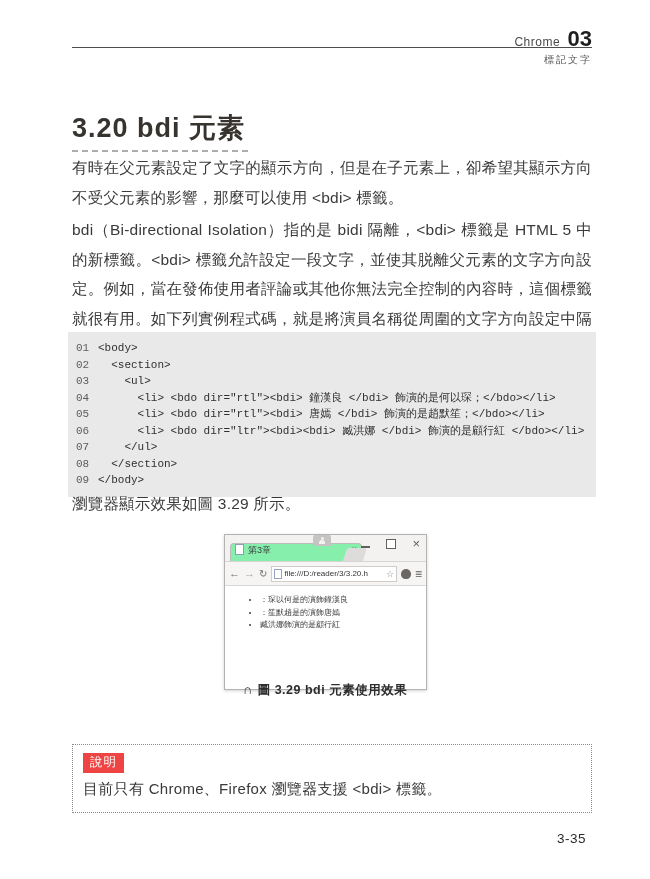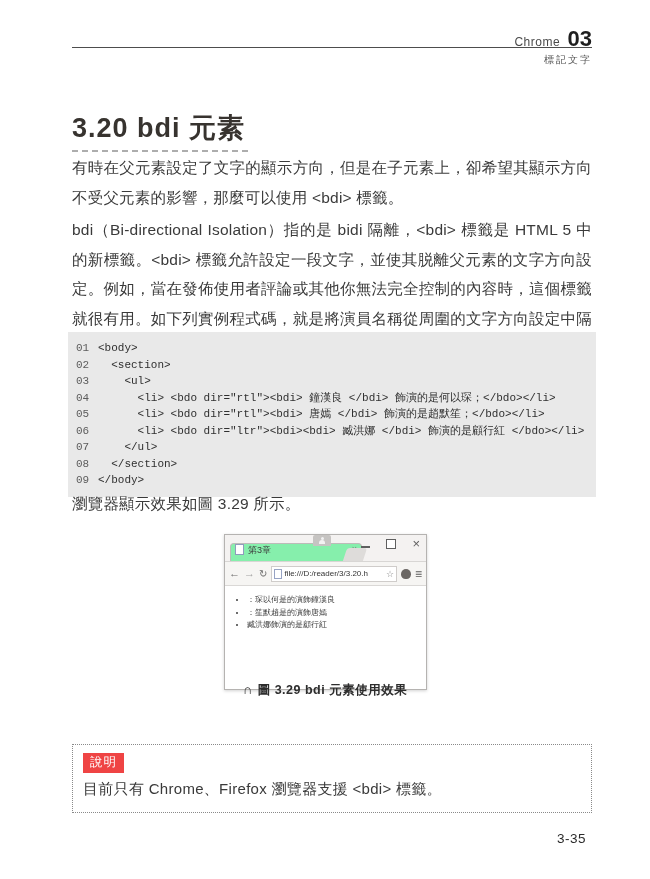--- a/index.html
+++ b/index.html
@@ -50,21 +50,21 @@
   .nav-ico{font-size:11px;color:#6c6c6c;line-height:1;}
   .nav-fwd{color:#a3a3a3;}
   .reload{font-size:10px;color:#6c6c6c;}
   .urlbox{flex:1;height:16px;background:#fff;border:1px solid #cfccca;border-radius:0;display:flex;align-items:center;padding:0 2px;box-sizing:border-box;overflow:hidden;}
   .url-docicon{width:6px;height:8px;background:#fff;border:1px solid #97a3c4;margin-right:2px;flex:none;}
   .url-text{font-size:8px;color:#333;white-space:nowrap;overflow:hidden;flex:1;}
   .url-star{font-size:9px;color:#8a8a8a;flex:none;}
   .ext-ico{width:10px;height:10px;background:#6b6764;border-radius:50% 50% 45% 45%;flex:none;}
   .menu-ico{font-size:12px;color:#5a5a5a;line-height:1;}
 
-  .bpage{height:102px;background:#fff;padding-top:8px;box-sizing:border-box;}
+  .bpage{height:102px;background:#fff;padding-top:8px;box-sizing:border-box;margin-left:13px;}
   .bpage ul{margin:0 0 0 22px;padding:0;}
   .bpage li{font-size:8px;line-height:12.5px;color:#3c3c3c;list-style-type:disc;}
 
   
   .caption{position:absolute;top:682px;left:0;width:650px;text-align:center;font-size:12.5px;font-weight:bold;color:#2d2d2d;letter-spacing:.5px;}
   .cap-marker{font-weight:bold;margin-right:5px;font-size:13px;}
 
   
   .note{position:absolute;top:744px;left:72px;width:498px;border:1.5px dotted #8a8a8a;padding:7px 10px 13px;}
   .note-badge{display:inline-block;background:#ef4444;color:#fff;font-size:12.5px;padding:1px 7px 2px;letter-spacing:1px;}

